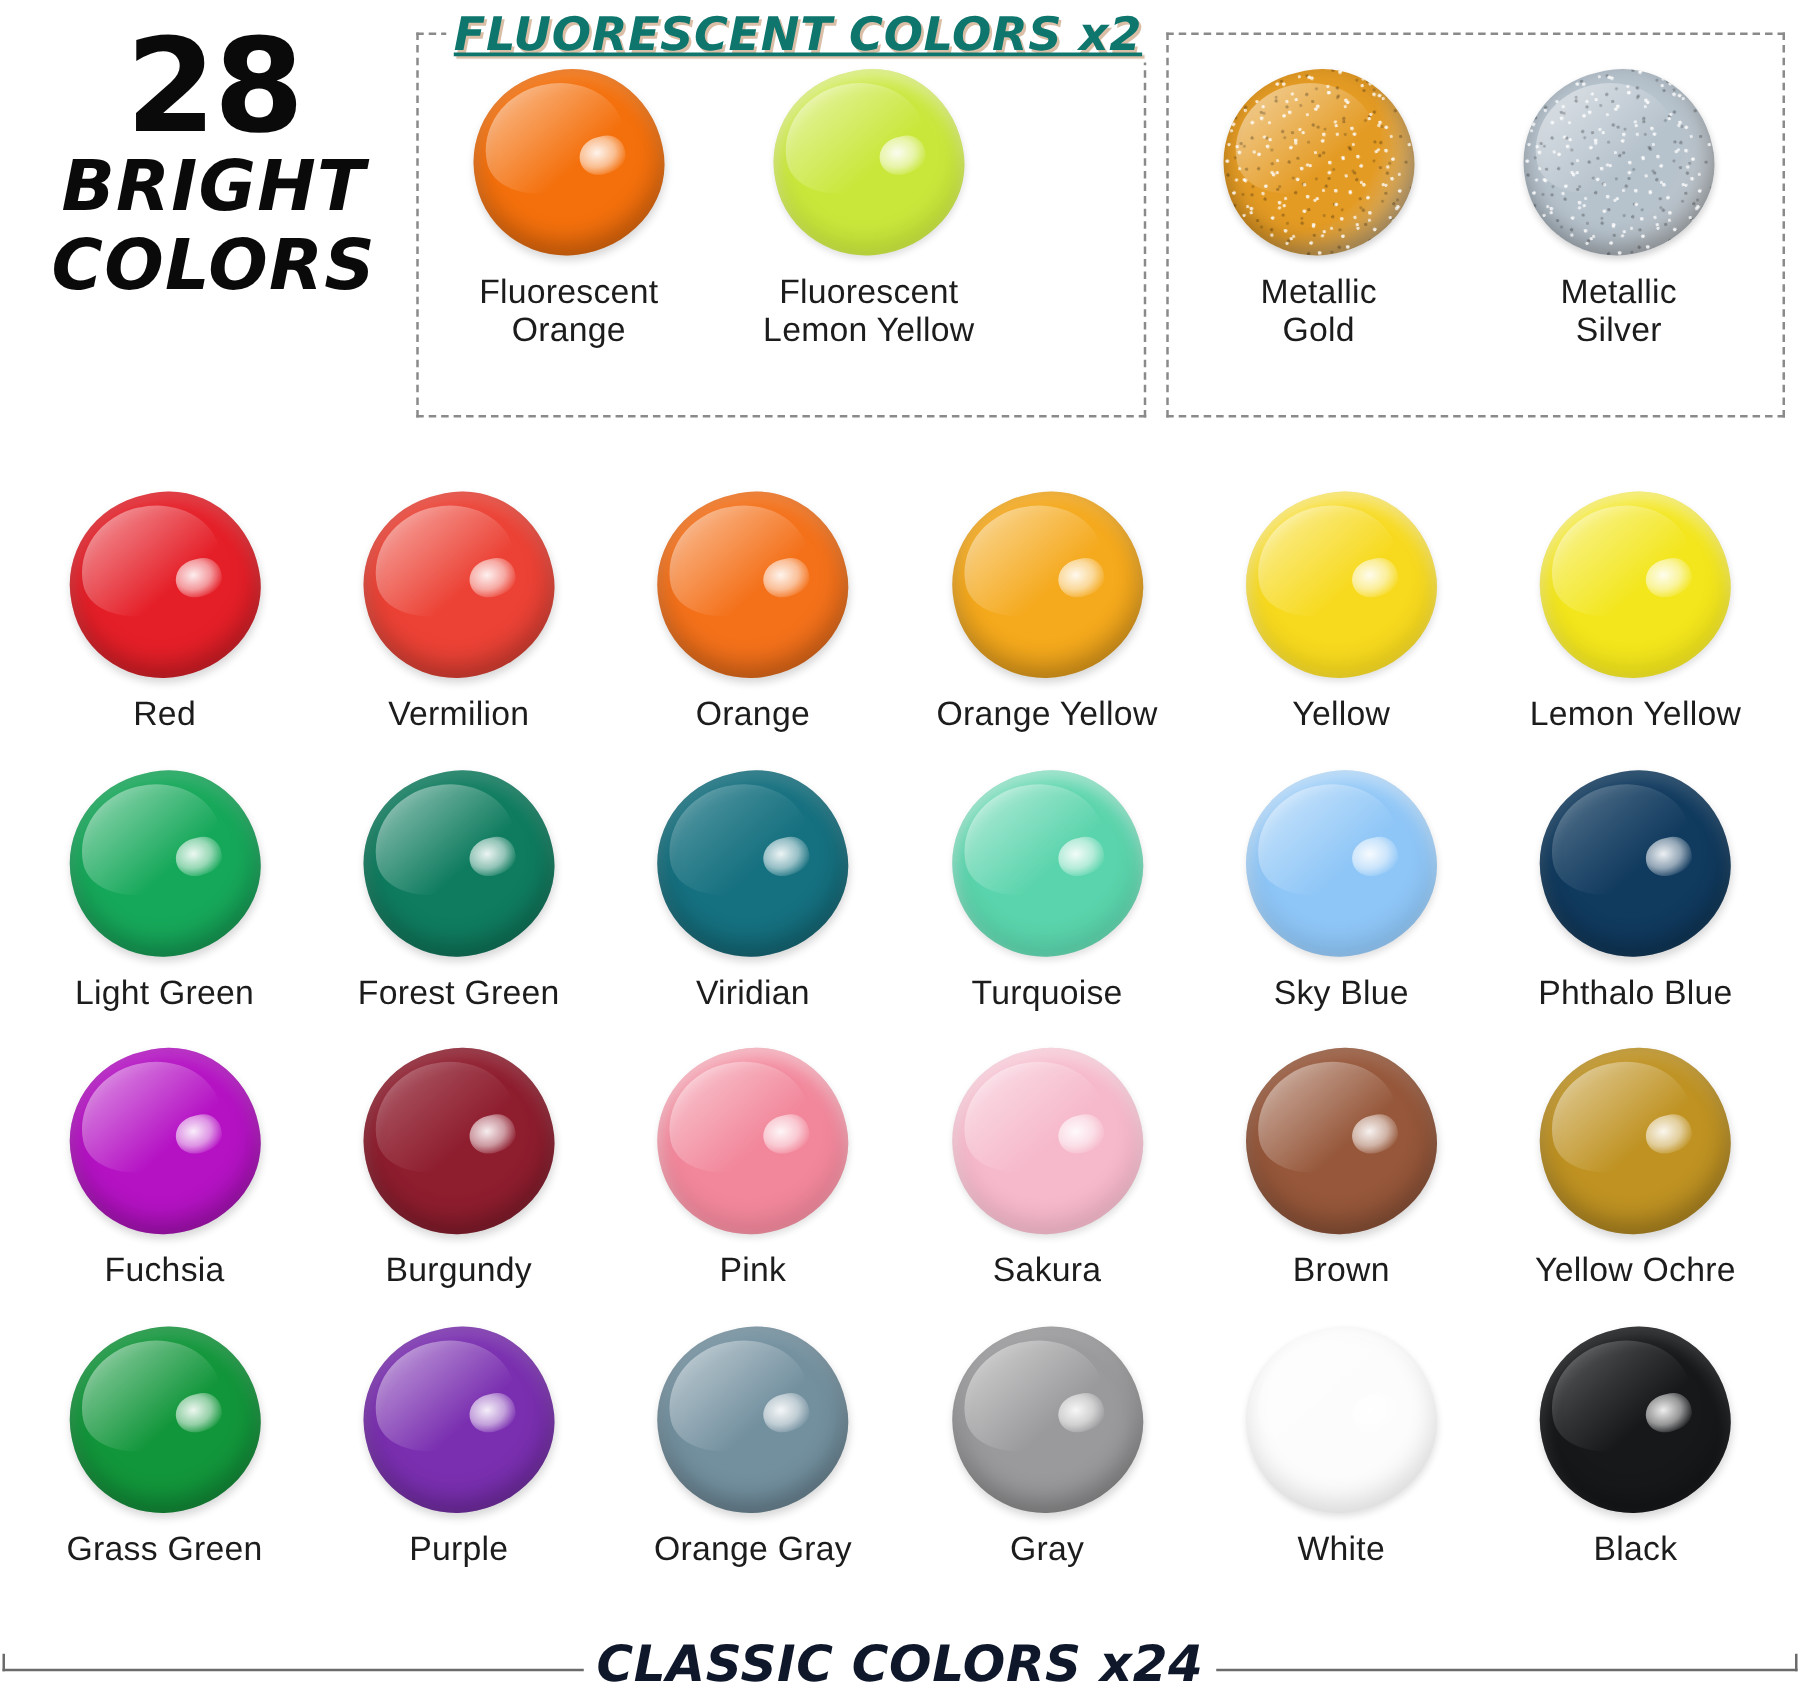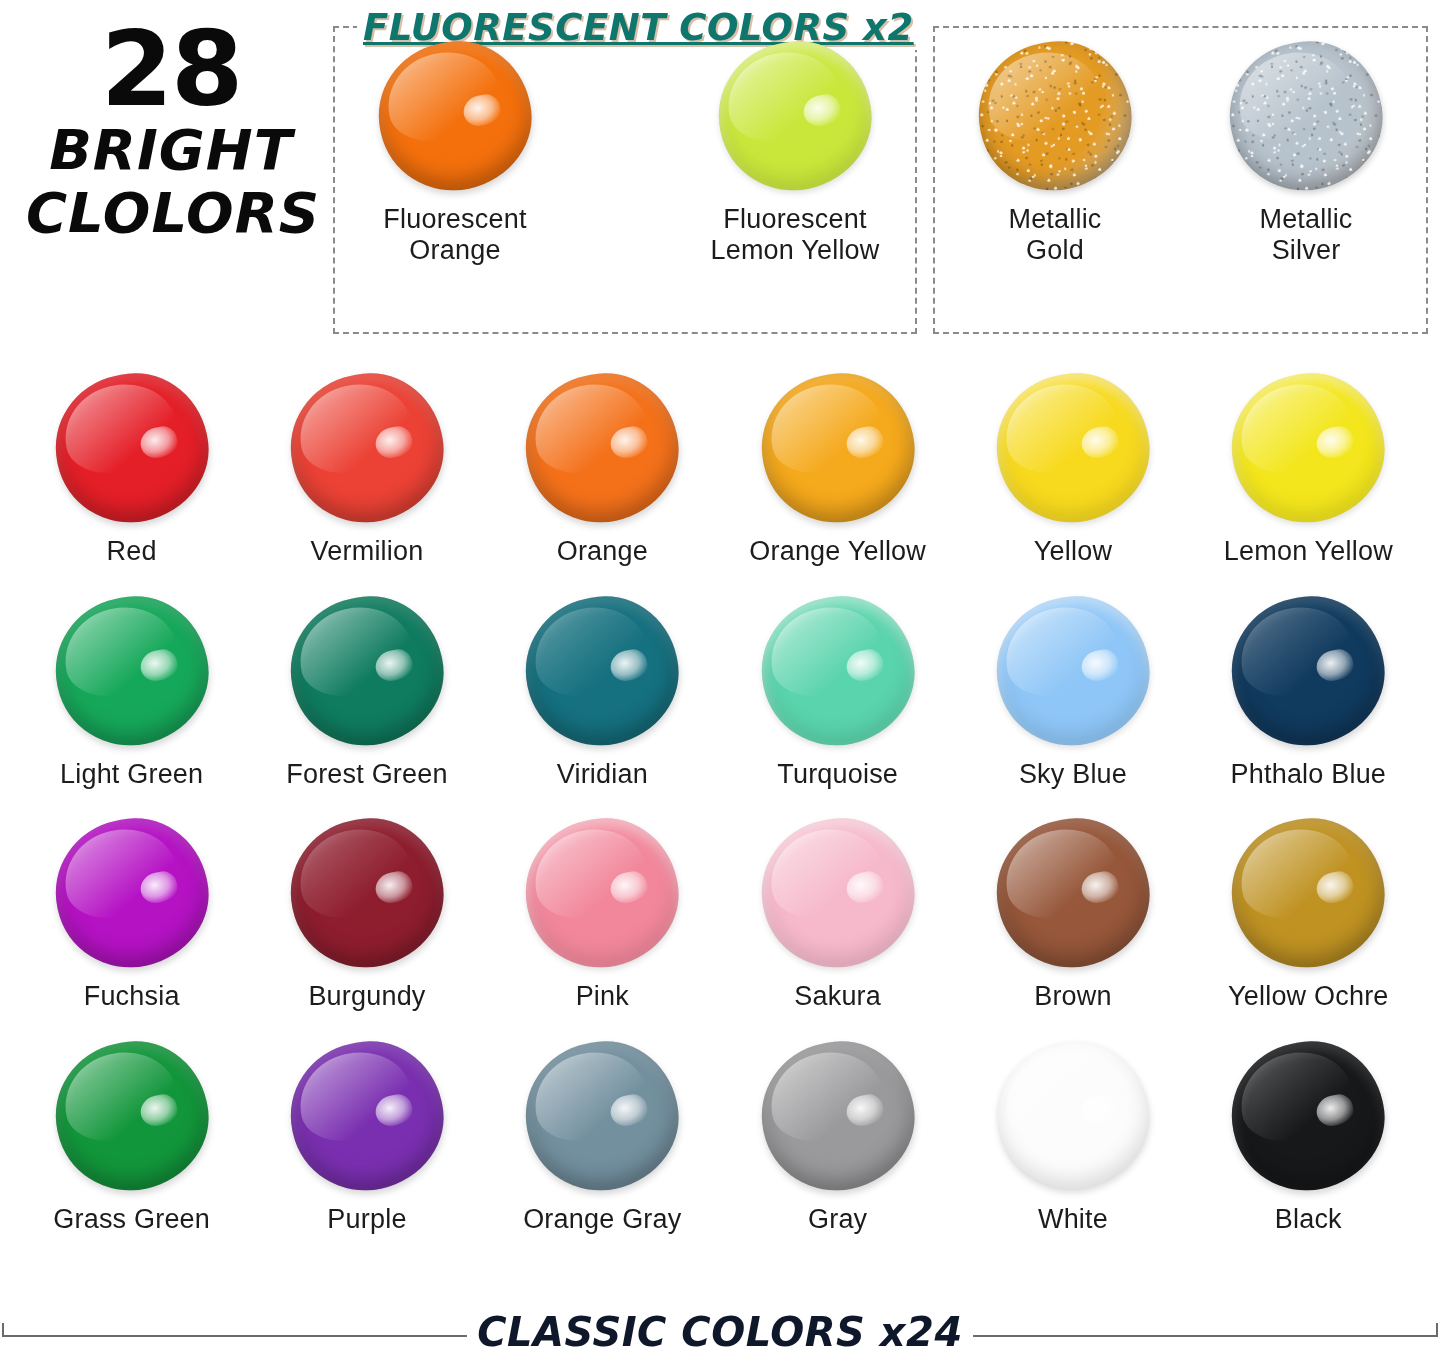--- a/index.html
+++ b/index.html
@@ -61,25 +61,25 @@
     white-space: nowrap;
     background: #ffffff;
     padding: 0 6px;
     line-height: 44px;
   }
   #fluorescent-title { left: 22px; color: #0f766e; text-shadow: 2px 2px 0 rgba(150,70,0,.35); text-decoration: underline; }
   #metallic-title    { left: 28px; color: #a2711b; text-shadow: 2px 2px 0 rgba(80,50,0,.4); }
 
   .special-items {
     position: absolute;
-    top: 8px;
+    top: 22px;
     left: 0;
     right: 0;
     display: flex;
-    justify-content: space-between;
+    justify-content: flex-start;
   }
 
   
   .cell { width: 240px; text-align: center; }
   .cell .label {
     font-family: "Liberation Sans", sans-serif;
     font-size: 27px;
     color: #1c1c1c;
     line-height: 1.13;
     letter-spacing: 0.2px;
@@ -160,21 +160,21 @@
       radial-gradient(circle at 38% 88%, rgba(0,0,0,.2) 0 1px, transparent 1.4px);
     background-size: 26px 26px, 31px 31px, 23px 23px, 29px 29px,
                      34px 34px, 27px 27px, 25px 25px, 33px 33px, 21px 21px, 30px 30px;
   }
   .blob.metallic { box-shadow: inset 0 -8px 18px rgba(0,0,0,.3), 0 3px 6px rgba(0,0,0,.18); }
 
   
   #classic-grid {
     position: absolute;
     left: 14px;
-    top: 368px;
+    top: 388px;
     width: 1412px;
     display: grid;
     grid-template-columns: repeat(6, 1fr);
     row-gap: 24px;
   }
   #classic-grid .cell { width: 100%; }
 
   
   #footer {
     position: absolute;
@@ -205,21 +205,21 @@
     letter-spacing: 0.5px;
     transform: translateY(2px);
   }
 </style>
 </head>
 <body>
 
 <div id="headline">
   <div class="count">28</div>
   <div class="word">BRIGHT</div>
-  <div class="word">CLOLORS</div>
+  <div class="word">COLORS</div>
 </div>
 
 <div class="special-box" id="fluorescent-box">
   <div class="special-title" id="fluorescent-title">FLUORESCENT COLORS x2</div>
   <div class="special-items" id="fluorescent-items">
       <div class="cell">
         <div class="blob-wrap">
           <div class="blob" style="background: rgb(244, 112, 12);"></div>
         </div>
         <div class="label">Fluorescent

